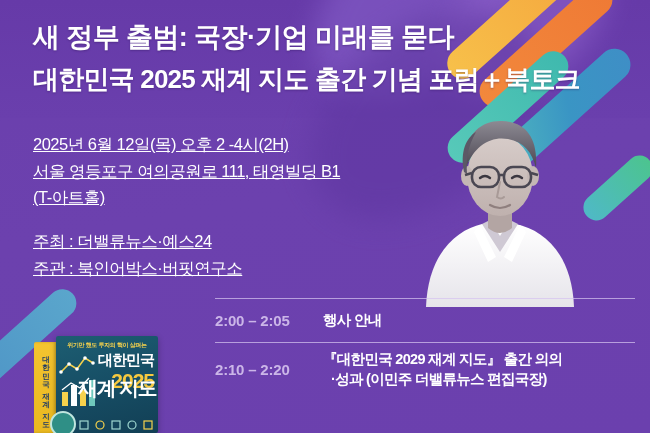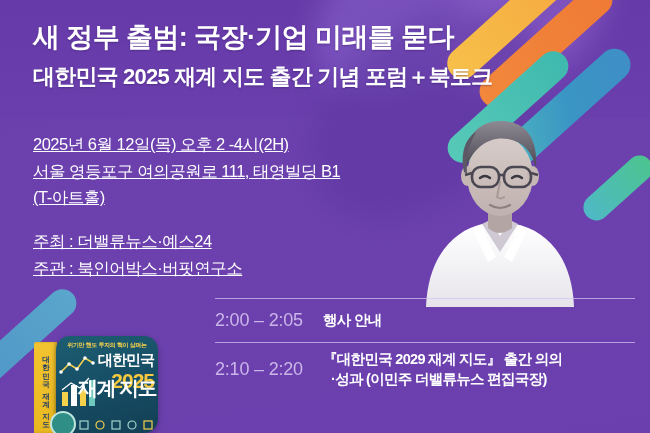--- a/index.html
+++ b/index.html
@@ -111,21 +111,21 @@
     color: #ffffff;
     font-size: 27px;
     font-weight: 700;
     letter-spacing: -0.6px;
     line-height: 1.18;
     white-space: nowrap;
     text-shadow: 0 1px 2px rgba(40,15,80,.35);
   }
   .title-sub {
     color: #ffffff;
-    font-size: 22px;
+    font-size: 26px;
     font-weight: 700;
     letter-spacing: -0.8px;
     line-height: 1.2;
     margin-top: 10px;
     white-space: nowrap;
     text-shadow: 0 1px 2px rgba(40,15,80,.35);
   }
 
   
   .info-block {
@@ -184,21 +184,21 @@
     font-weight: 700;
     color: #1f3b66;
     letter-spacing: 1px;
     white-space: nowrap;
   }
   .book-face {
     position: absolute;
     left: 22px; top: 0;
     width: 102px; height: 97px;
     background: linear-gradient(165deg, #1d5e72 0%, #174f66 45%, #123f55 100%);
-    border-radius: 14px;
+    border-radius: 2px;
     box-shadow: 0 2px 6px rgba(0,0,0,.28);
     overflow: hidden;
   }
   .book-tagline {
     position: absolute;
     top: 5px; left: 0; right: 0;
     text-align: center;
     font-size: 6px;
     font-weight: 700;
     color: #f6d24c;
@@ -257,22 +257,22 @@
   .sched-row {
     display: flex;
     align-items: center;
     border-top: 1.5px solid rgba(214,196,240,.72);
     min-height: 37px;
     padding: 3px 0;
   }
   .sched-time {
     flex: 0 0 108px;
     color: #cbb6e8;
-    font-size: 18px;
-    font-weight: 400;
+    font-size: 15px;
+    font-weight: 700;
     letter-spacing: -0.2px;
     white-space: nowrap;
   }
   .sched-desc {
     flex: 1;
     color: #ffffff;
     font-size: 14.5px;
     font-weight: 700;
     letter-spacing: -0.7px;
     line-height: 1.35;

